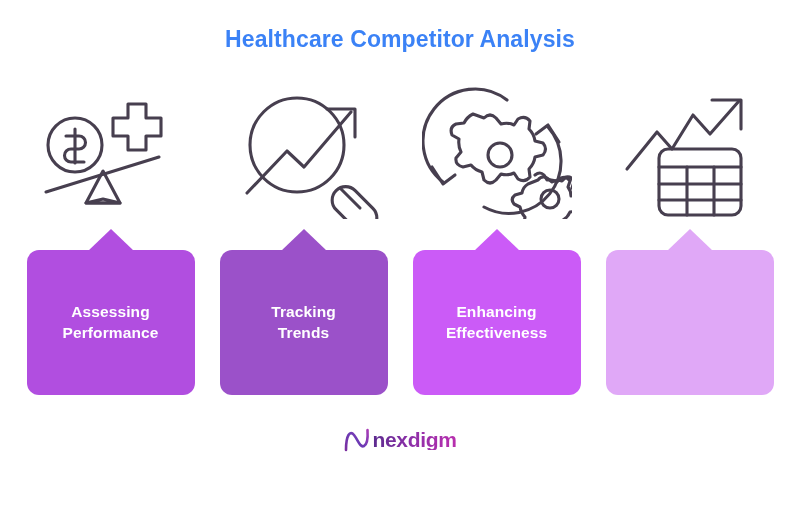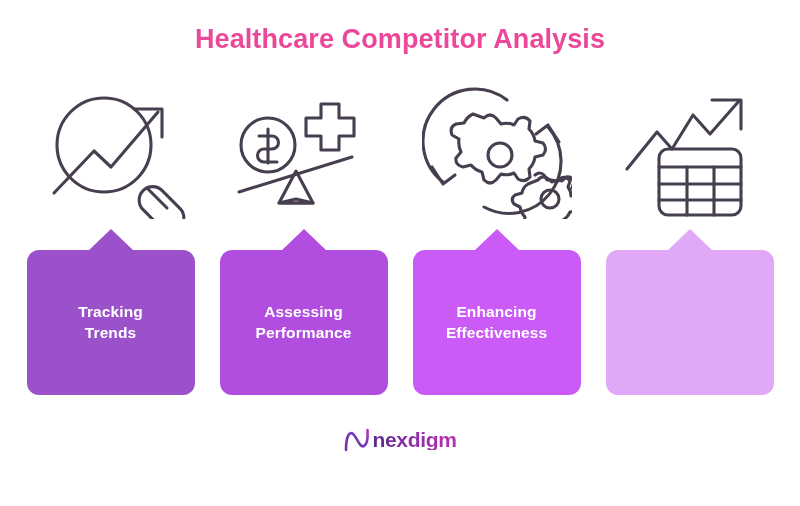--- a/index.html
+++ b/index.html
@@ -24,23 +24,23 @@
 
   
   .title-bar {
     height: 78px;
     display: flex;
     align-items: center;
     justify-content: center;
     flex: 0 0 auto;
   }
   .page-title {
-    font-size: 27px;
+    font-size: 23px;
     font-weight: bold;
-    color: #ec4899;
+    color: #3b82f6;
     letter-spacing: 0.1px;
     text-align: center;
   }
 
   
   .columns {
     flex: 0 0 auto;
     display: flex;
     justify-content: center;
     align-items: flex-start;
@@ -134,50 +134,50 @@
 
   <div class="title-bar">
     <div class="page-title">Healthcare Competitor Analysis</div>
   </div>
 
   <div class="columns">
 
     <div class="column">
       <div class="icon-wrap">
         <svg width="150" height="132" viewBox="0 0 150 132" fill="none" stroke="#473f4f" stroke-width="3.1" stroke-linecap="round" stroke-linejoin="round">
-          <circle cx="68" cy="58" r="47"></circle>
-          <path d="M112 102 l19 19"></path>
-          <rect x="112" y="96" width="27" height="52" rx="13.5" transform="rotate(-45 125.5 122)"></rect>
-          <path d="M18 106 L58 64 L75 80 L122 25"></path>
-          <path d="M98 22 L126 22 L126 50"></path>
-        </svg>
-      </div>
-      <div class="card" style="background:#9b51c9; color:#9b51c9;">
-        <span class="notch"></span>
-        <div class="card-label">Tracking
-Trends</div>
-      </div>
-    </div>
-
-    <div class="column">
-      <div class="icon-wrap">
-        <svg width="150" height="132" viewBox="0 0 150 132" fill="none" stroke="#473f4f" stroke-width="3.1" stroke-linecap="round" stroke-linejoin="round">
           <circle cx="39" cy="58" r="27"></circle>
           <path d="M30 49 h13 a6.5 6.5 0 0 1 0 13 h-8 a6.5 6.5 0 0 0 0 13 h13"></path>
           <path d="M39 42 v34"></path>
           <path d="M77 31 h15 v-14 h18 v14 h15 v18 h-15 v14 h-18 v-14 h-15 z" stroke-linejoin="round" rx="3"></path>
           <path d="M10 105 L123 70"></path>
           <path d="M67 112 L50 116 h34 z"></path>
           <path d="M67 84 L50 116 h34 z"></path>
         </svg>
       </div>
       <div class="card" style="background:#b14ee0; color:#b14ee0;">
         <span class="notch"></span>
         <div class="card-label">Assessing
 Performance</div>
+      </div>
+    </div>
+
+    <div class="column">
+      <div class="icon-wrap">
+        <svg width="150" height="132" viewBox="0 0 150 132" fill="none" stroke="#473f4f" stroke-width="3.1" stroke-linecap="round" stroke-linejoin="round">
+          <circle cx="68" cy="58" r="47"></circle>
+          <path d="M112 102 l19 19"></path>
+          <rect x="112" y="96" width="27" height="52" rx="13.5" transform="rotate(-45 125.5 122)"></rect>
+          <path d="M18 106 L58 64 L75 80 L122 25"></path>
+          <path d="M98 22 L126 22 L126 50"></path>
+        </svg>
+      </div>
+      <div class="card" style="background:#9b51c9; color:#9b51c9;">
+        <span class="notch"></span>
+        <div class="card-label">Tracking
+Trends</div>
       </div>
     </div>
 
     <div class="column">
       <div class="icon-wrap">
         <svg width="150" height="132" viewBox="0 0 150 132" fill="none" stroke="#473f4f" stroke-width="3.1" stroke-linecap="round" stroke-linejoin="round">
           <path d="M85 13 A52 52 0 0 0 21 95"></path>
           <path d="M10 80 L21 97 L33 88"></path>
           <path d="M62 120 A52 52 0 0 0 126 40"></path>
           <path d="M137 55 L126 38 L114 47"></path>

